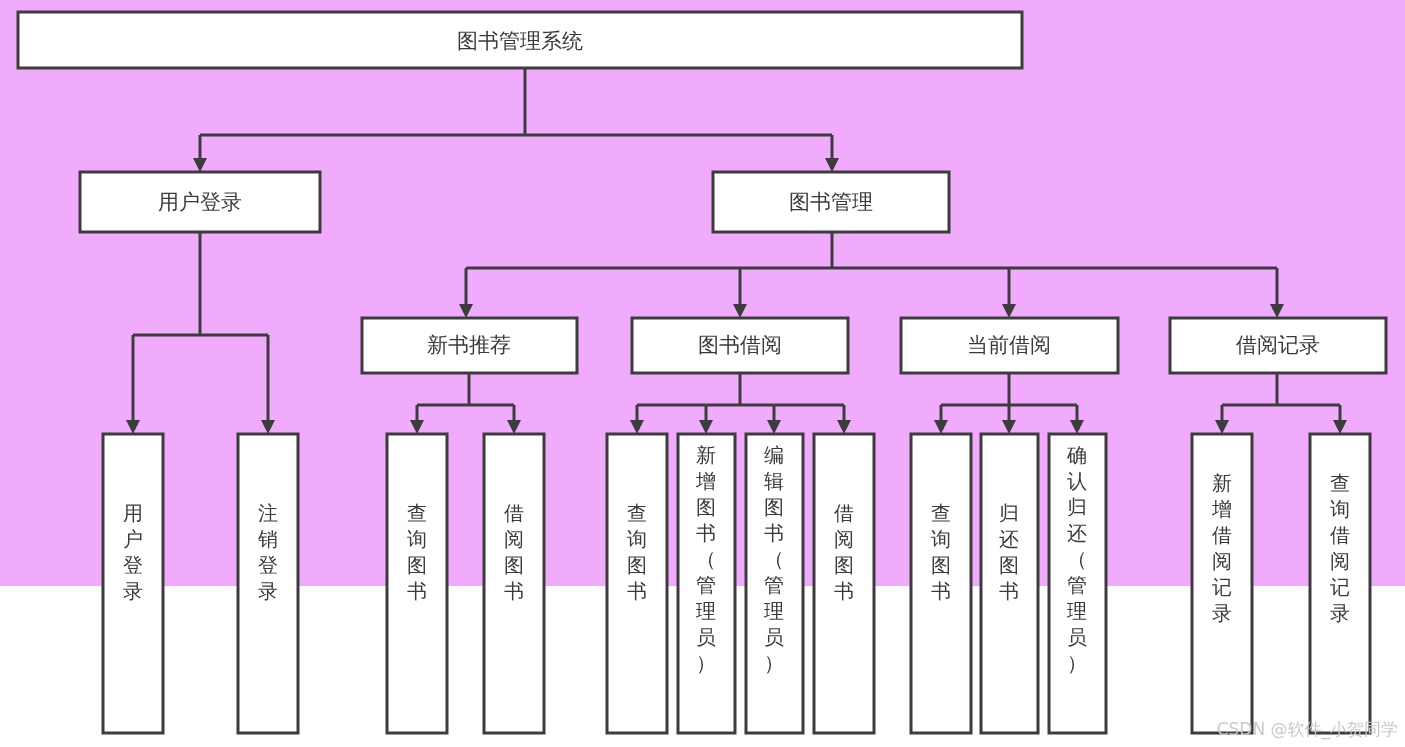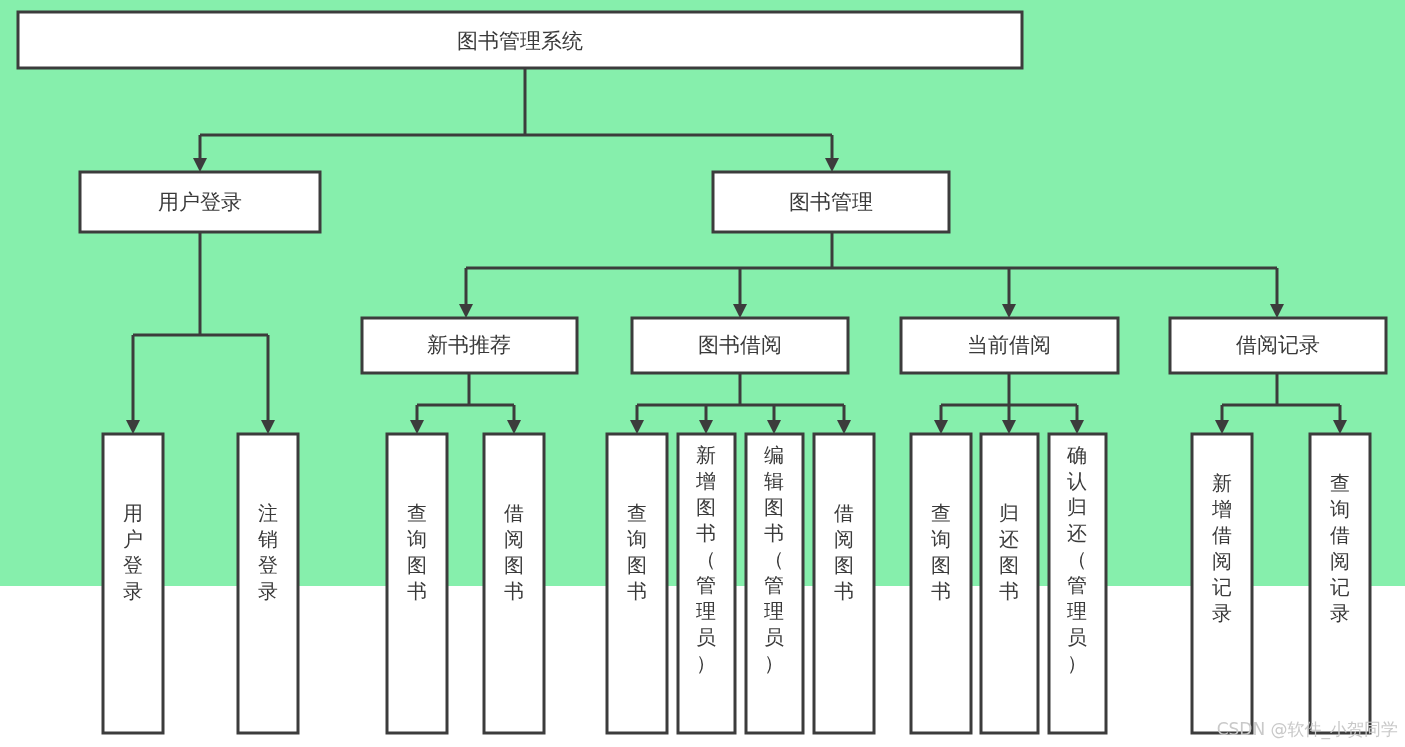--- a/index.html
+++ b/index.html
@@ -1,18 +1,18 @@
 <!DOCTYPE html>
 <html><head>
 <meta charset="utf-8">
 <style>
   html,body{margin:0;padding:0;background:#ffffff;}
   body{width:1405px;height:747px;overflow:hidden;
        font-family:"DejaVu Sans","Liberation Sans",sans-serif;}
-  #diagram-root{position:relative;width:1405px;height:586px;background:#86efac;}
+  #diagram-root{position:relative;width:1405px;height:586px;background:#f0abfc;}
   svg.layer{position:absolute;left:0;top:0;width:1405px;height:747px;}
   .node-box{fill:#ffffff;stroke:#3c3c3c;stroke-width:3;}
   .edge{stroke:#3c3c3c;stroke-width:3;fill:none;}
   .arrow-head{fill:#3c3c3c;stroke:none;}
   .node-label{fill:#3a3a3a;font-family:"DejaVu Sans","Liberation Sans",sans-serif;
               font-size:21px;text-anchor:middle;dominant-baseline:middle;}
   .leaf-label{fill:#3a3a3a;font-family:"DejaVu Sans","Liberation Sans",sans-serif;
               font-size:20px;text-anchor:middle;}
   .watermark{fill:#c9c9c9;font-family:"DejaVu Sans","Liberation Sans",sans-serif;
              font-size:17px;text-anchor:end;}

